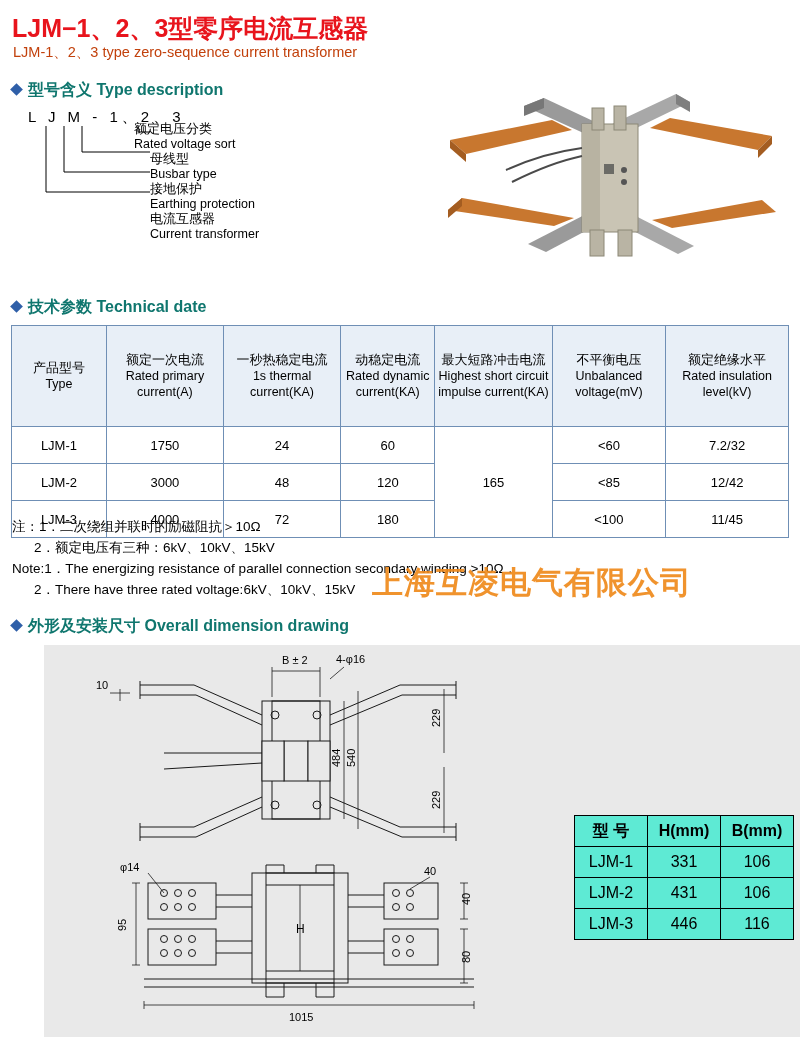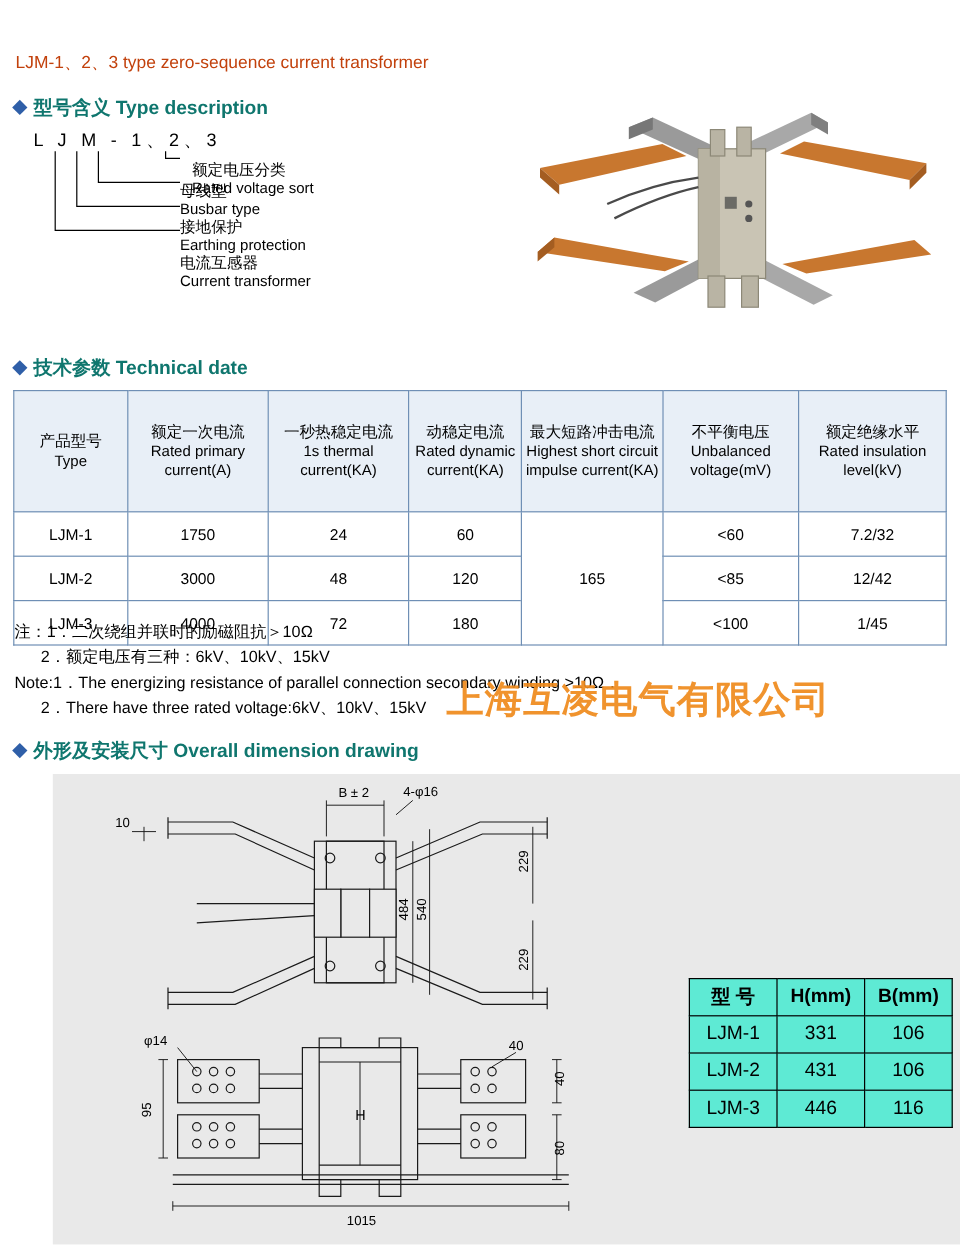--- a/index.html
+++ b/index.html
@@ -184,20 +184,21 @@
     height: 22px;
     font-weight: normal;
   }
   table.dim th { font-weight: bold; }
 </style>
 </head>
 <body>
 
 <div class="page">
 
+  <div class="title-cn">LJM−1、2、3型零序电流互感器</div>
   <div class="title-en">LJM-1、2、3 type zero-sequence current  transformer</div>
 
   <div class="section-head" style="left:12px; top:80px;">
     <span class="diamond"></span><span>型号含义 Type description</span>
   </div>
 
   <div class="type-code">L J M - 1、2、3</div>
 
   <svg class="leader-svg" width="420" height="160">
 
@@ -206,21 +207,21 @@
       <path d="M 118 26 L 118 32 L 130 32"></path>
 
       <path d="M 62 26 L 62 52 L 130 52"></path>
 
       <path d="M 44 26 L 44 72 L 130 72"></path>
 
       <path d="M 26 26 L 26 92 L 130 92"></path>
     </g>
   </svg>
 
-  <div class="legend" style="left:160px; top:122px;margin-top:13px;">
+  <div class="legend" style="left:134px; top:122px;">
     <div class="cn">额定电压分类</div>
     <div class="en">Rated voltage sort</div>
   </div>
   <div class="legend" style="left:150px; top:152px;">
     <div class="cn">母线型</div>
     <div class="en">Busbar type</div>
   </div>
   <div class="legend" style="left:150px; top:182px;">
     <div class="cn">接地保护</div>
     <div class="en">Earthing protection</div>
@@ -327,21 +328,21 @@
         <td>120</td>
         <td>&lt;85</td>
         <td>12/42</td>
       </tr>
       <tr>
         <td>LJM-3</td>
         <td>4000</td>
         <td>72</td>
         <td>180</td>
         <td>&lt;100</td>
-        <td>1/45</td>
+        <td>11/45</td>
       </tr>
     </tbody>
   </table>
 
   <div class="notes">
     <div>注：1．二次绕组并联时的励磁阻抗＞10Ω</div>
     <div class="indent">2．额定电压有三种：6kV、10kV、15kV</div>
     <div>Note:1．The energizing resistance of parallel connection secondary winding &gt;10Ω．</div>
     <div class="indent">2．There have three rated voltage:6kV、10kV、15kV</div>
   </div>

